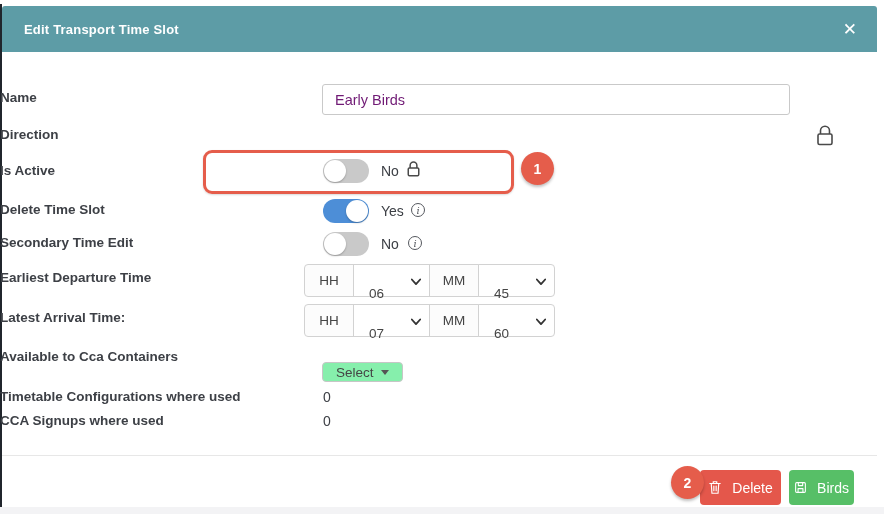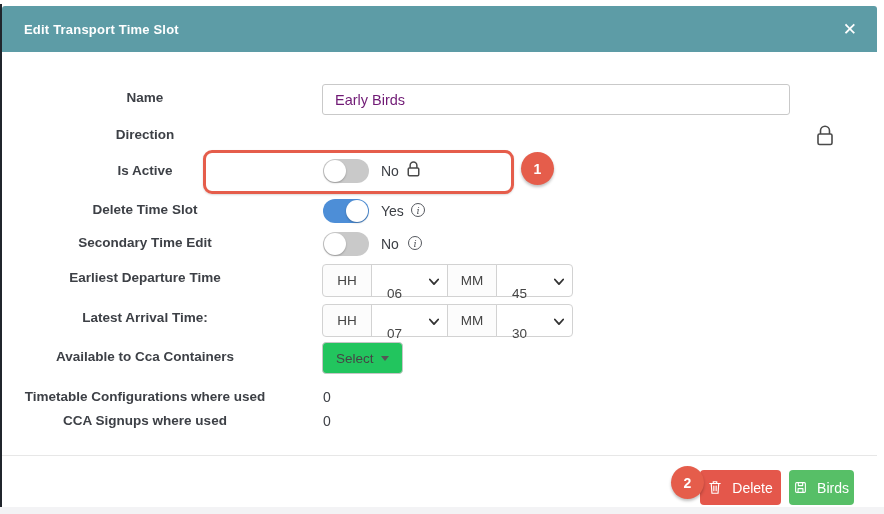--- a/index.html
+++ b/index.html
@@ -8,21 +8,21 @@
   
   .edge-left{position:absolute;left:0;top:4px;width:2px;height:503px;background:#20252c;}
   .bottom-strip{position:absolute;left:0;top:507px;width:884px;height:7px;background:#f3f3f5;}
   
   .hdr{position:absolute;left:2px;top:6px;width:875px;height:46px;background:#5d9ca6;
        border-radius:3px 3px 0 0;display:flex;align-items:center;}
   .hdr-title{margin-left:22px;font-size:13px;font-weight:700;color:#ffffff;letter-spacing:.2px;}
   .hdr-close{position:absolute;right:20px;top:0;height:46px;display:flex;align-items:center;
              color:#fff;font-size:17px;cursor:pointer;font-weight:400;}
   
-  .lbl{position:absolute;left:0;width:290px;text-align:center;font-size:13.5px;font-weight:700;
+  .lbl{position:absolute;left:0;width:290px;text-align:left;font-size:13.5px;font-weight:700;
        color:#3d4046;line-height:18px;}
   .val{position:absolute;font-size:14px;color:#3d4046;line-height:18px;}
   
   .txt-input{position:absolute;left:322px;top:84px;width:442px;height:29px;border:1px solid #c9c9c9;
              border-radius:3px;padding:0 12px;font-size:14.5px;color:#701a75;outline:none;
              font-family:"Liberation Sans",sans-serif;background:#fff;}
   
   .dir-select{position:absolute;left:322px;top:119px;width:458px;height:33px;background:#ececec;
               border:1px solid #c9c9c9;border-radius:4px;display:flex;align-items:center;
               font-size:14.5px;color:#454545;cursor:pointer;box-sizing:border-box;}
@@ -40,33 +40,33 @@
   .info-ic{position:absolute;width:14px;height:14px;border:1.3px solid #55585e;border-radius:50%;
            font-size:10px;line-height:14px;text-align:center;color:#55585e;
            font-family:"DejaVu Serif",serif;font-style:italic;box-sizing:border-box;}
   
   .annot-box{position:absolute;left:203px;top:150px;width:305px;height:38px;border:3.5px solid #e55d4b;
              border-radius:9px;pointer-events:none;box-shadow:0 1px 2px rgba(0,0,0,.15);}
   .annot-badge{position:absolute;width:33px;height:33px;border-radius:50%;background:#e55d4b;
                color:#fff;font-size:14px;font-weight:700;display:flex;align-items:center;
                justify-content:center;box-shadow:0 2px 3px rgba(0,0,0,.25);}
   
-  .tgroup{position:absolute;left:322px;height:33px;display:flex;}
+  .tgroup{position:absolute;left:304px;height:33px;display:flex;}
   .tcell{height:33px;border:1px solid #d2d2d2;box-sizing:border-box;display:flex;align-items:center;
          font-size:13.5px;color:#454545;background:#fcfcfc;}
   .tcell.addon{width:50px;justify-content:center;}
   .tcell.tsel{width:77px;background:#fff;position:relative;cursor:pointer;}
   .tcell.tsel .tval{margin-left:15px;margin-top:26px;}
   .tcell.tsel .chev{position:absolute;right:8px;top:13px;}
   .tcell + .tcell{margin-left:-1px;}
   .tcell:first-child{border-radius:4px 0 0 4px;}
   .tcell:last-child{border-radius:0 4px 4px 0;}
   
-  .sel-btn{position:absolute;left:322px;top:342px;height:32px;padding:0 13px;border:1px solid #c6c6c6;
-           border-radius:4px;background:#22c55e;display:flex;align-items:center;font-size:13.5px;
+  .sel-btn{position:absolute;left:322px;top:362px;height:20px;padding:0 13px;border:1px solid #c6c6c6;
+           border-radius:4px;background:#86efac;display:flex;align-items:center;font-size:13.5px;
            color:#454545;cursor:pointer;box-sizing:border-box;}
   .sel-btn .caret{margin-left:7px;width:0;height:0;border-left:4px solid transparent;
                   border-right:4px solid transparent;border-top:5px solid #555;}
   
   .footer-divider{position:absolute;left:2px;top:455px;width:875px;height:1px;background:#e7e7e7;}
   .btn{position:absolute;top:470px;height:35px;border:none;border-radius:4px;color:#fff;
        font-size:14px;display:flex;align-items:center;justify-content:center;gap:10px;
        cursor:pointer;font-family:"Liberation Sans",sans-serif;}
   .btn-delete{left:700px;width:81px;background:#e4574b;}
   .btn-save{left:789px;width:65px;background:#57bf67;}
@@ -152,21 +152,21 @@
     <div class="tcell tsel">
       <span class="tval">07</span>
       <span class="chev">
         <svg width="10" height="8" viewBox="0 0 12 9">
             <path d="M1 1.5 L6 7 L11 1.5" stroke="#333" stroke-width="2.2" fill="none" stroke-linecap="round" stroke-linejoin="round"></path>
           </svg>
       </span>
     </div>
     <div class="tcell addon">MM</div>
     <div class="tcell tsel">
-      <span class="tval">30</span>
+      <span class="tval">60</span>
       <span class="chev">
         <svg width="10" height="8" viewBox="0 0 12 9">
             <path d="M1 1.5 L6 7 L11 1.5" stroke="#333" stroke-width="2.2" fill="none" stroke-linecap="round" stroke-linejoin="round"></path>
           </svg>
       </span>
     </div>
   </div>
 
   <div class="lbl" style="top:348px">Available to Cca Containers</div>
   <div class="sel-btn">

